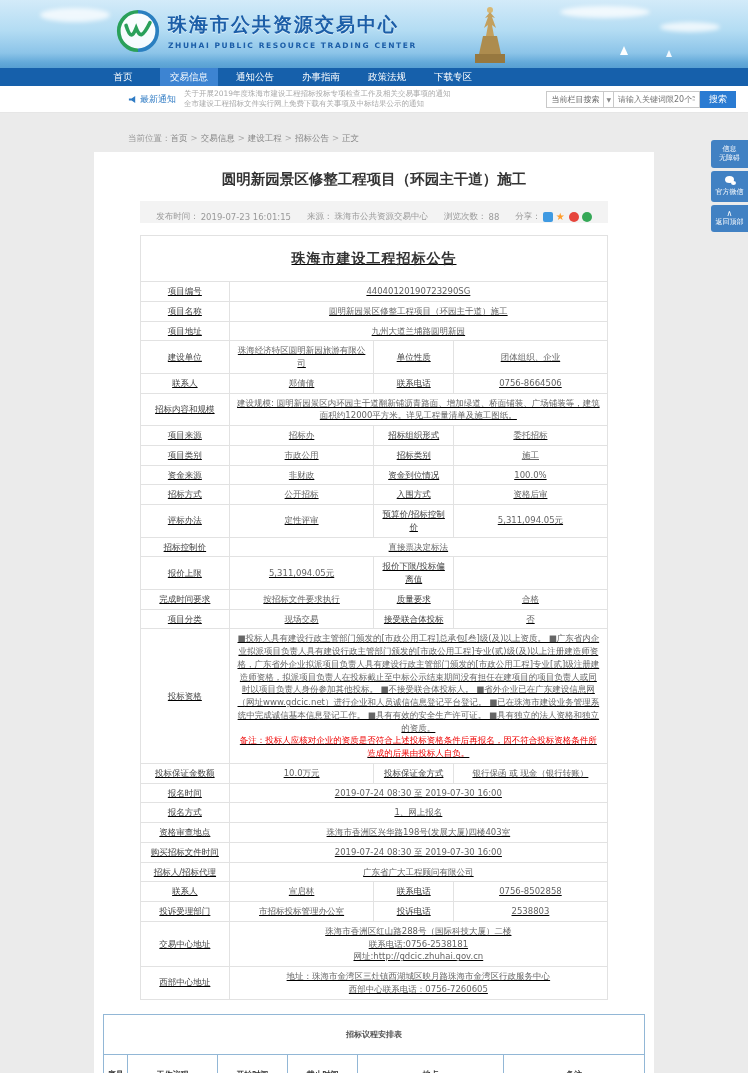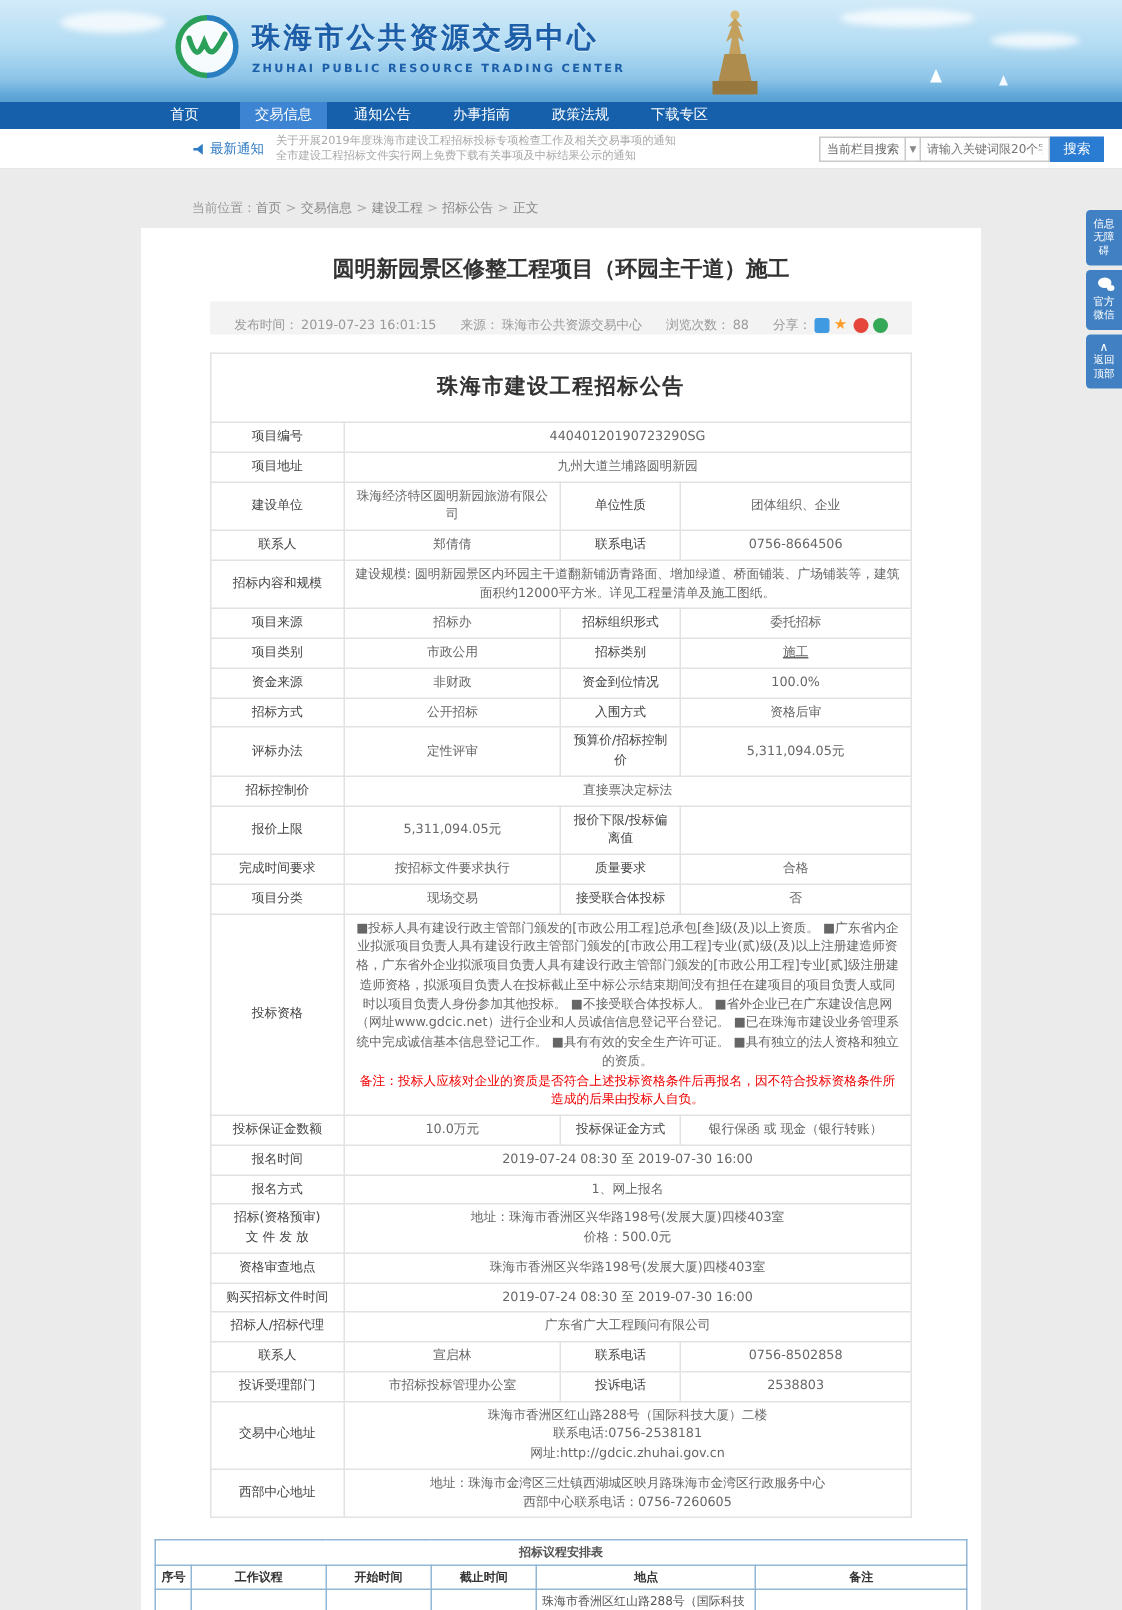--- a/index.html
+++ b/index.html
@@ -41,38 +41,38 @@
   .main-bg { background:#ebebeb; padding-bottom:14px; }
   .card { width:560px; margin:0 auto; background:#fff; padding:14px 9px 16px; }
   .art { width:468px; margin:0 auto; }
   .art-title { font-size:14.5px; font-weight:bold; color:#333; text-align:center; margin:4px 0 12px; }
   .meta-bar { background:#f3f3f3; font-size:8.5px; color:#999; display:flex; justify-content:center; align-items:flex-end; gap:16px; height:22px; margin-bottom:12px; }
   .meta-item { display:flex; align-items:center; gap:2px; }
   .share-ics { display:flex; align-items:center; gap:3px; }
   .share-ic { width:10px; height:10px; display:inline-block; cursor:pointer; }
 
   table { border-collapse:collapse; table-layout:fixed; }
-  .notice-table { width:100%; }
+  .notice-table { width:100%;text-decoration:underline; }
   .notice-table th, .notice-table td { border:1px solid #e2e2e2; font-size:8.5px; font-weight:normal; padding:3px 6px; line-height:1.5; word-break:break-all; vertical-align:middle; }
   .notice-table th { color:#444; text-align:center; }
   .notice-table td { color:#666; text-align:center; }
   .tbl-title td { font-size:14px; font-weight:bold; color:#333; text-align:center; padding:12px 0; letter-spacing:1px; }
   .red { color:#ef0000; }
   .u { text-decoration:underline; }
 
   .schedule-table { width:100%; margin-top:14px; }
-  .schedule-table th, .schedule-table td { border:1px solid #92b7d6; font-size:8px; color:#555; padding:2px 3px; line-height:1.45; word-break:break-all; vertical-align:middle;margin-top:24px; }
+  .schedule-table th, .schedule-table td { border:1px solid #92b7d6; font-size:8px; color:#555; padding:14px 3px; line-height:1.45; word-break:break-all; vertical-align:middle;margin-top:24px; }
   .schedule-table th { color:#333; font-weight:bold; text-align:center; }
   .sch-title { font-size:9px; font-weight:bold; color:#333; text-align:center; padding:3px 0; }
   .schedule-table td.ca { text-align:center; }
   .schedule-table td.la { text-align:left; }
 
   
   .float-btns { position:absolute; right:0; top:140px; display:flex; flex-direction:column; gap:3px; }
-  .fbtn { width:24px; background:#4181c3; color:#fff; font-size:7px; text-align:center; padding:5px 2px; border-radius:3px 0 0 3px; line-height:9px; cursor:pointer; }
+  .fbtn { width:37px; background:#4181c3; color:#fff; font-size:7px; text-align:center; padding:5px 2px; border-radius:3px 0 0 3px; line-height:9px; cursor:pointer; }
   .fbtn .fb-ic { display:block; height:10px; margin-bottom:2px; position:relative; }
   .wbubble { display:inline-block; width:9px; height:7px; background:#fff; border-radius:50%; position:relative; }
   .wbubble:after { content:""; position:absolute; right:-2px; bottom:-2px; width:5px; height:4px; background:#fff; border-radius:50%; }
   .uparr { font-size:8px; line-height:8px; display:block; color:#fff; }
 </style>
 </head>
 <body>
 
 <div class="page">
 
@@ -174,20 +174,24 @@
             </colgroup>
           <tbody>
               <tr class="tbl-title">
                 <td colspan="4">珠海市建设工程招标公告</td>
               </tr>
               <tr>
                 <th><span>项目编号</span></th>
                 <td colspan="3"><span>44040120190723290SG</span></td>
               </tr>
               <tr>
+                <th><span>项目名称</span></th>
+                <td colspan="3"><span>圆明新园景区修整工程项目（环园主干道）施工</span></td>
+              </tr>
+              <tr>
                 <th><span>项目地址</span></th>
                 <td colspan="3"><span>九州大道兰埔路圆明新园</span></td>
               </tr>
               <tr>
                 <th><span>建设单位</span></th>
                 <td><span>珠海经济特区圆明新园旅游有限公司</span></td>
                 <th><span>单位性质</span></th>
                 <td><span>团体组织、企业</span></td>
               </tr>
               <tr>
@@ -262,24 +266,20 @@
                 <th><span>投标保证金方式</span></th>
                 <td><span>银行保函 或 现金（银行转账）</span></td>
               </tr>
               <tr>
                 <th><span>报名时间</span></th>
                 <td colspan="3"><span>2019-07-24 08:30 至 2019-07-30 16:00</span></td>
               </tr>
               <tr>
                 <th><span>报名方式</span></th>
                 <td colspan="3"><span>1、网上报名</span></td>
-              </tr>
-              <tr>
-                <th><span>招标(资格预审)</span><br><span>文 件 发 放</span></th>
-                <td colspan="3"><span>地址：珠海市香洲区兴华路198号(发展大厦)四楼403室</span><br><span>价格：500.0元</span></td>
               </tr>
               <tr>
                 <th><span>资格审查地点</span></th>
                 <td colspan="3"><span>珠海市香洲区兴华路198号(发展大厦)四楼403室</span></td>
               </tr>
               <tr>
                 <th><span>购买招标文件时间</span></th>
                 <td colspan="3"><span>2019-07-24 08:30 至 2019-07-30 16:00</span></td>
               </tr>
               <tr>

